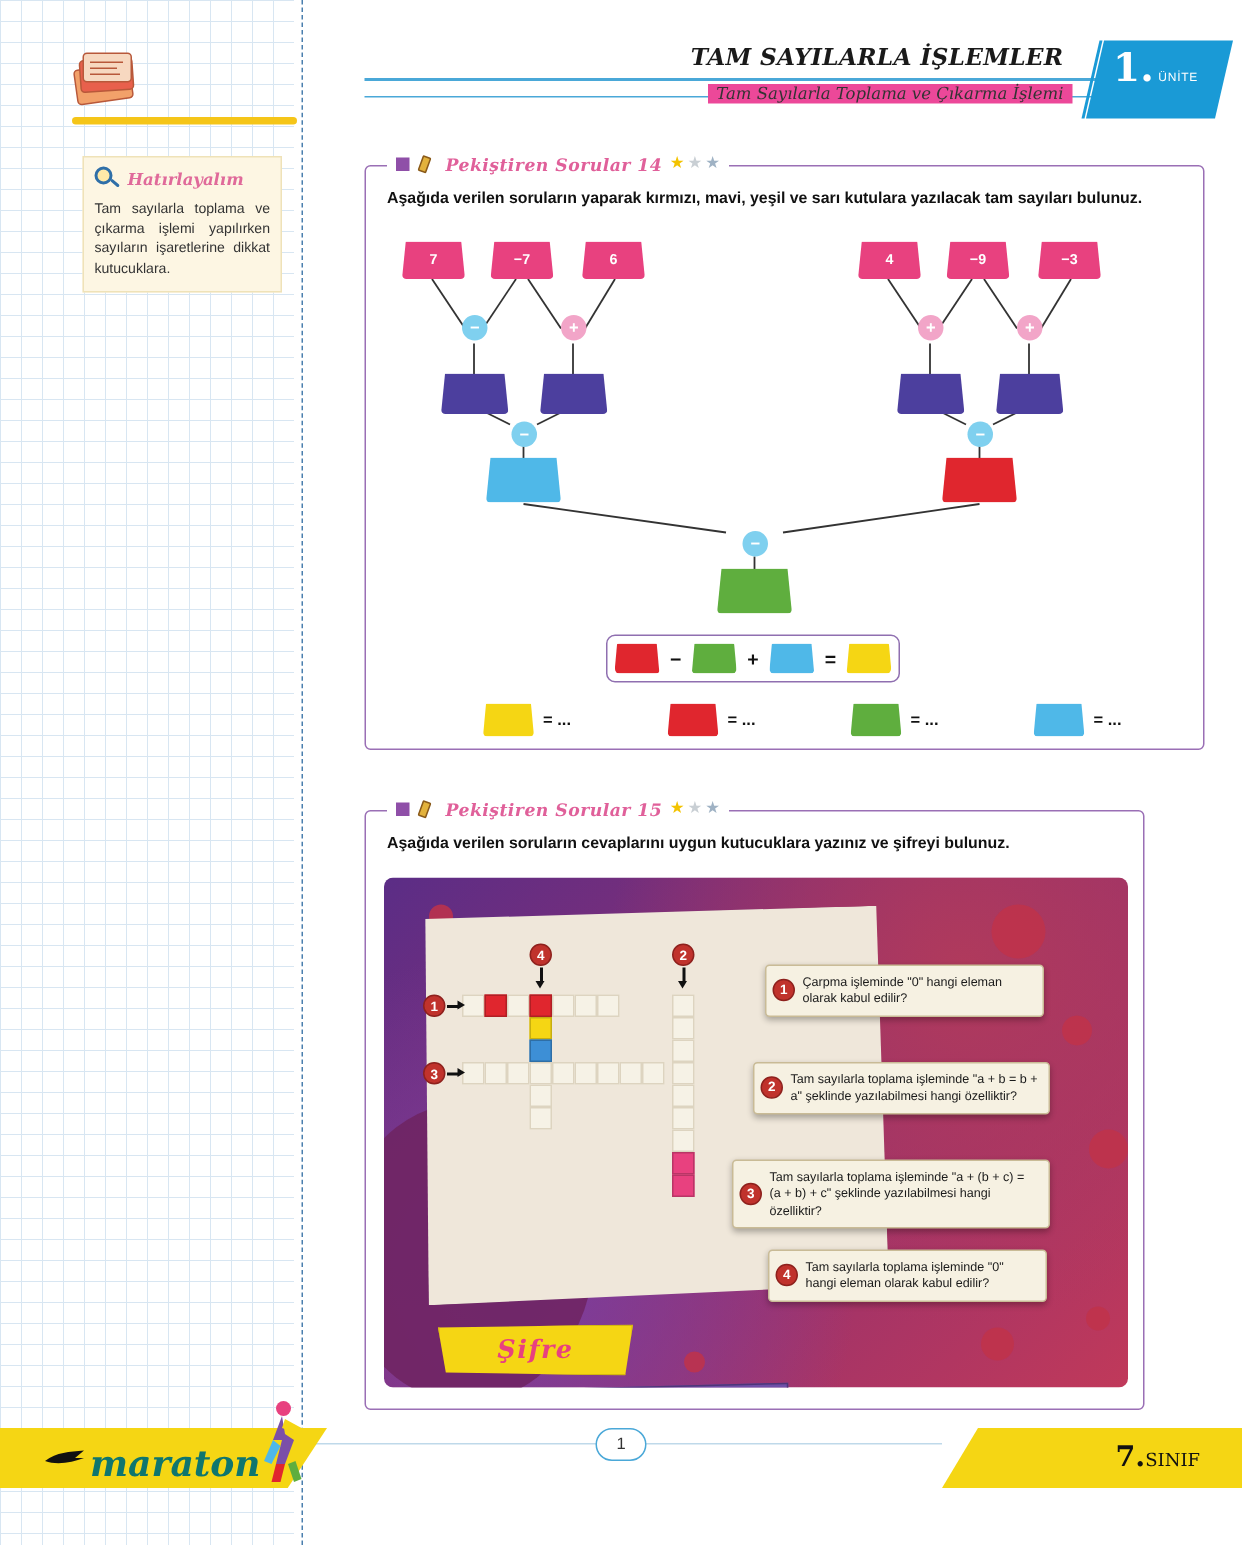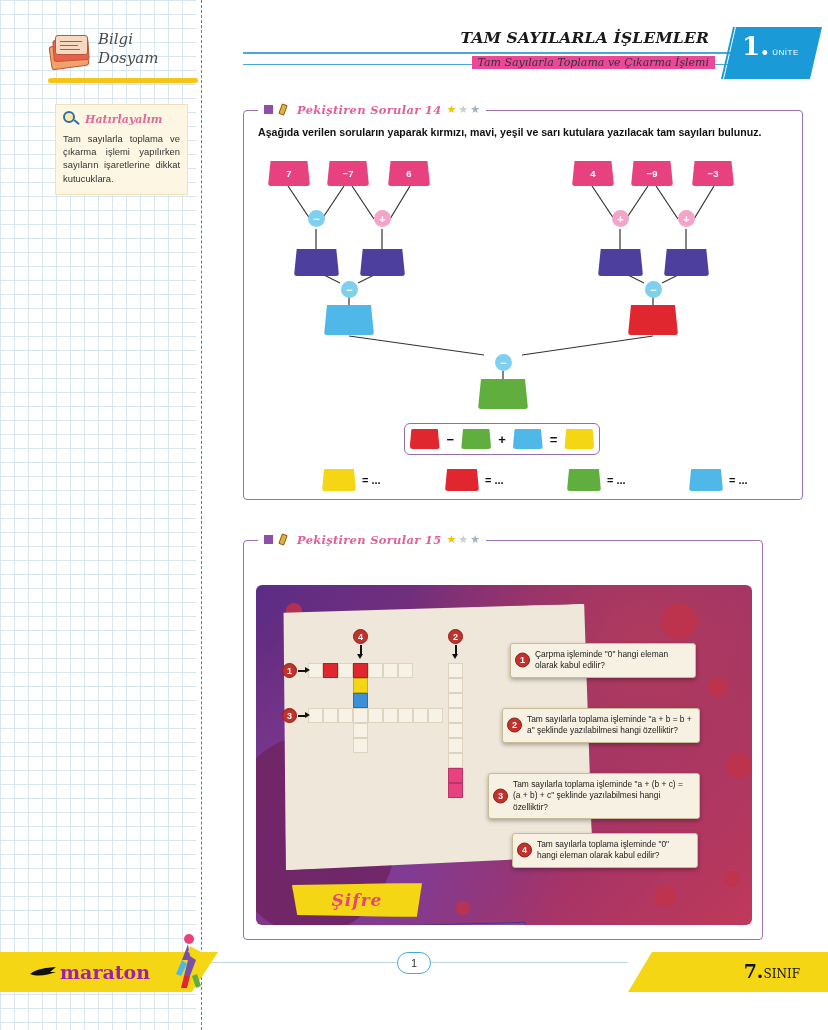--- a/index.html
+++ b/index.html
@@ -261,21 +261,21 @@
     background:#f5d614;
     clip-path: polygon(0 0, 100% 0, 88% 100%, 0 100%);
   }
   .footer-yellow-r {
     position:absolute; right:0; top:0; width:200px; height:40px;
     background:#f5d614;
     clip-path: polygon(12% 0, 100% 0, 100% 100%, 0 100%);
   }
   .maraton {
     position:absolute; left:60px; top:9px;
-    font-family:"DejaVu Serif", serif; font-weight:bold; font-size:19px; color:#a21caf;
+    font-family:"DejaVu Serif", serif; font-weight:bold; font-size:24px; color:#0f766e;font-style:italic;
   }
   .maraton-swoosh {
     position:absolute; left:30px; top:14px; width:28px; height:12px;
   }
   .runner { position:absolute; left:168px; top:-22px; width:36px; height:62px; }
   .sinif {
     position:absolute; right:28px; top:8px;
     font-family:"DejaVu Serif", serif; font-weight:bold; font-size:19px; color:#111;
   }
   .sinif small { font-size:12px; font-weight:normal; }
@@ -298,24 +298,20 @@
 
 <div class="bilgi-wrap">
   <div class="bilgi-book">
     <div class="book-b1"></div>
     <div class="book-b2"></div>
     <div class="book-b3">
       <div class="book-line" style="top:5px;"></div>
       <div class="book-line" style="top:9px; width:18px;"></div>
       <div class="book-line" style="top:13px; width:20px;"></div>
     </div>
-  </div>
-  <div class="bilgi-text">
-    <div>Bilgi</div>
-    <div>Dosyam</div>
   </div>
   <div class="bilgi-underline"></div>
 </div>
 
 <div class="hatir">
   <div class="hatir-head">
     <div class="magnifier">
       <div class="mag-circle"></div>
         <div class="mag-handle"></div>
     </div>
@@ -443,20 +439,21 @@
         <span class="pencil-body"></span>
       </span>
     <span class="tab-label">Pekiştiren Sorular 15</span>
     <span class="stars">
       <span class="star">★</span>
         <span class="star dim">★</span>
         <span class="star dim2">★</span>
     </span>
   </div>
 
+  <div class="panel-q" style="position:absolute; left:14px; top:14px; width:490px;">Aşağıda verilen soruların cevaplarını uygun kutucuklara yazınız ve şifreyi bulunuz.</div>
 
   <div class="illus" style="left:12px; top:44px; width:496px; height:340px;">
 
     <div class="blob dark" style="left:-30px; top:150px; width:170px; height:200px;"></div>
     <div class="blob red" style="left:405px; top:18px; width:36px; height:36px;"></div>
     <div class="blob red" style="left:452px; top:92px; width:20px; height:20px;"></div>
     <div class="blob red" style="left:470px; top:168px; width:26px; height:26px;"></div>
     <div class="blob red" style="left:398px; top:300px; width:22px; height:22px;"></div>
     <div class="blob red" style="left:30px; top:18px; width:16px; height:16px;"></div>
     <div class="blob red" style="left:200px; top:316px; width:14px; height:14px;"></div>

